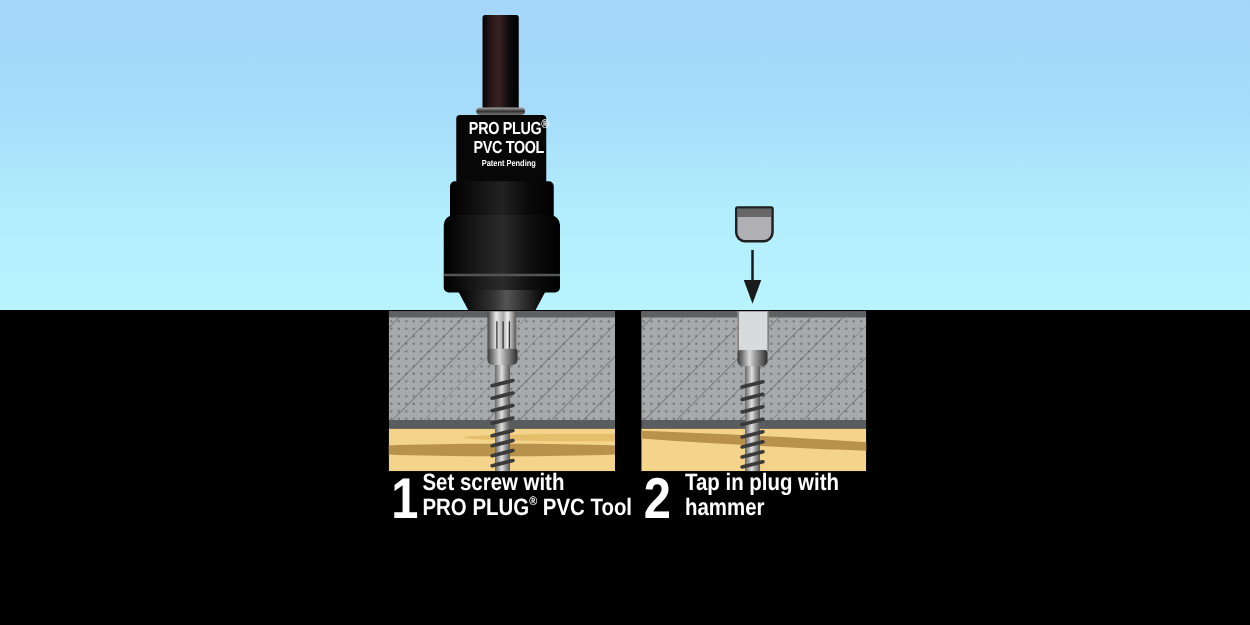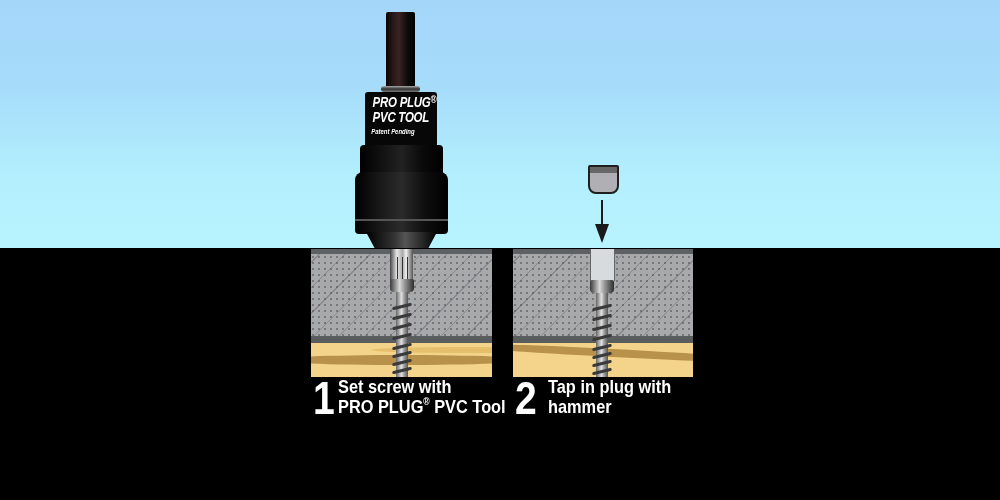--- a/index.html
+++ b/index.html
@@ -27,21 +27,21 @@
     .bit-line { position: absolute; width: 1px; background: #333; }
     .tool-shaft { position: absolute; left: 386px; top: 12px; width: 29px; height: 76px;
       background: linear-gradient(to right, #050505, #2a1818 25%, #3a2222 45%, #0b0b0b 75%, #000); border-radius: 2px 2px 0 0; }
     .tool-ring { position: absolute; left: 381px; top: 86px; width: 39px; height: 6px; border-radius: 3px;
       background: linear-gradient(to bottom, #aaa, #333 50%, #777); }
     .tool-collar { position: absolute; left: 365px; top: 92px; width: 72px; height: 55px; background: #070707; border-radius: 3px; }
     .tool-body-upper { position: absolute; left: 360px; top: 145px; width: 83px; height: 30px; background: linear-gradient(to right, #000, #141414 30%, #222 50%, #0a0a0a 75%, #000); border-radius: 4px 4px 0 0; }
     .tool-body { position: absolute; left: 355px; top: 172px; width: 93px; height: 62px; background: linear-gradient(to right, #000, #1b1b1b 30%, #2b2b2b 50%, #0e0e0e 75%, #000); border-radius: 8px 8px 4px 4px; }
     .tool-stripe { position: absolute; left: 355px; top: 219px; width: 93px; height: 2px; background: #555; }
     .tool-base { position: absolute; left: 366px; top: 232px; width: 71px; height: 16px; background: linear-gradient(to right, #000, #333 40%, #555 55%, #000); clip-path: polygon(0 0, 100% 0, 88% 100%, 12% 100%); }
-    .tool-label { position: absolute; left: 365px; top: 95px; width: 84px; text-align: left; color: #fff; font-style: italic; }
+    .tool-label { position: absolute; left: 365px; top: 95px; width: 84px; text-align: center; color: #fff; }
     .tool-label .l1, .tool-label .l2 { font-weight: bold; font-size: 14px; line-height: 15px; letter-spacing: -0.3px; font-family: "Liberation Sans", sans-serif; transform: scaleX(0.82); display: block; }
     .tool-label .l3 { font-weight: bold; font-size: 7px; line-height: 14px; transform: scaleX(0.85); display: block; }
     .plug { position: absolute; left: 588px; top: 165px; width: 27px; height: 25px; border: 2px solid #1f1f1f; border-radius: 2px 2px 8px 8px;
       background: linear-gradient(to bottom, #666 0 26%, #b0b0b4 26% 100%); }
     .arrow-line { position: absolute; left: 601px; top: 200px; width: 2px; height: 28px; background: #1a1a1a; }
     .arrow-head { position: absolute; left: 595px; top: 224px; width: 0; height: 0; border-left: 7px solid transparent; border-right: 7px solid transparent; border-top: 19px solid #1a1a1a; }
     .step-num { position: absolute; color: #fff; font-weight: bold; font-size: 46px; line-height: 40px; transform: scaleX(0.85); transform-origin: left top; }
     .step-text { position: absolute; color: #fff; font-weight: bold; font-size: 19px; line-height: 20px; transform: scaleX(0.86); transform-origin: left top; white-space: nowrap; }
     sup { font-size: 10px; vertical-align: top; line-height: 10px; }
   </style>

